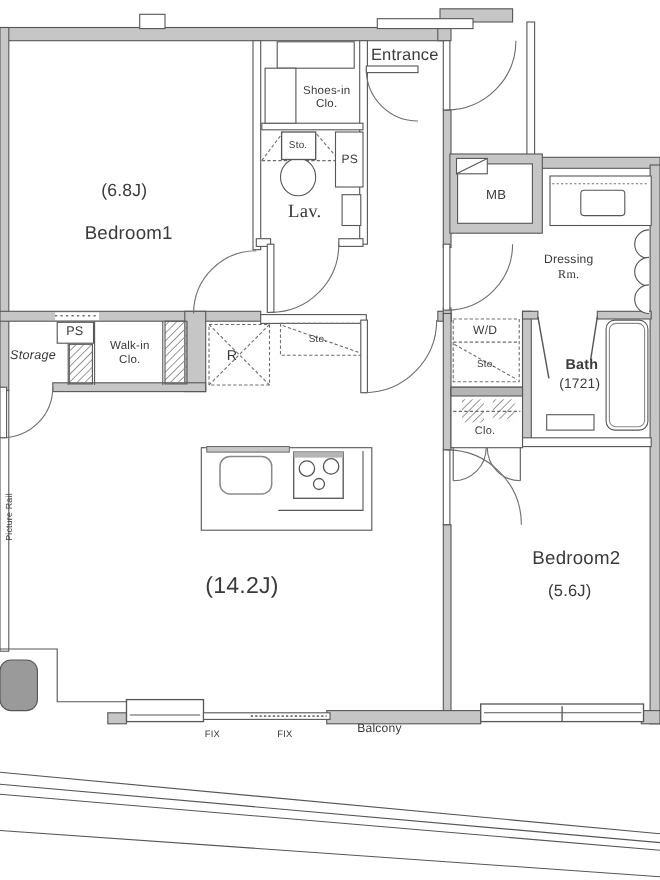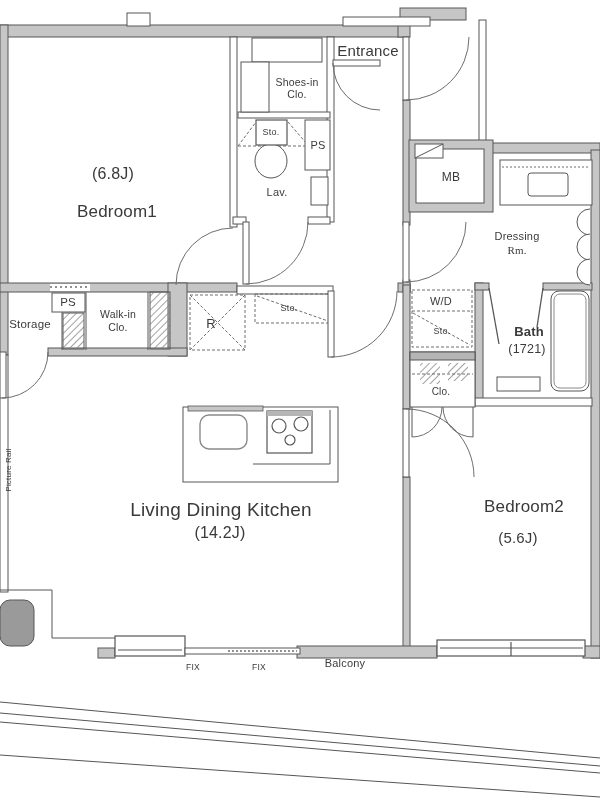--- a/index.html
+++ b/index.html
@@ -203,45 +203,44 @@
   <div class="lbl" style="left:117px;top:168px;font-size:17px;margin-top:44px;">Bedroom1</div>
   <div class="lbl" style="left:113px;top:174px;font-size:16px;">(6.8J)</div>
 
   <div class="lbl" style="left:368px;top:51px;font-size:15px;">Entrance</div>
 
   <div class="lbl" style="left:297px;top:83px;font-size:10.5px;">Shoes-in</div>
   <div class="lbl" style="left:297px;top:95px;font-size:10.5px;">Clo.</div>
 
   <div class="lbl" style="left:271px;top:132px;font-size:9px;">Sto.</div>
   <div class="lbl" style="left:318px;top:145px;font-size:11px;">PS</div>
-  <div class="lbl" style="left:277px;top:192px;font-size:11px;">Lav.</div>
+  <div class="lbl" style="left:277px;top:192px;font-size:17px;font-family:Liberation Serif, serif;">Lav.</div>
 
   <div class="lbl" style="left:451px;top:178px;font-size:12px;">MB</div>
 
   <div class="lbl" style="left:517px;top:236px;font-size:11px;">Dressing</div>
   <div class="lbl" style="left:517px;top:250px;font-size:11px;font-family:Liberation Serif, serif;">Rm.</div>
 
-  <div class="lbl" style="left:30px;top:324px;font-size:11.5px;">Storage</div>
+  <div class="lbl" style="left:30px;top:324px;font-size:11.5px;font-style:italic;">Storage</div>
   <div class="lbl" style="left:68px;top:302px;font-size:11.5px;">PS</div>
   <div class="lbl" style="left:118px;top:315px;font-size:10.5px;">Walk-in</div>
   <div class="lbl" style="left:118px;top:328px;font-size:10.5px;">Clo.</div>
 
   <div class="lbl" style="left:211px;top:324px;font-size:13px;">R</div>
   <div class="lbl" style="left:289px;top:308px;font-size:9px;">Sto.</div>
 
   <div class="lbl" style="left:441px;top:301px;font-size:11px;">W/D</div>
   <div class="lbl" style="left:442px;top:331px;font-size:9px;">Sto.</div>
 
   <div class="lbl" style="left:529px;top:332px;font-size:13px;font-weight:bold;">Bath</div>
   <div class="lbl" style="left:527px;top:349px;font-size:12.5px;">(1721)</div>
 
   <div class="lbl" style="left:441px;top:392px;font-size:10px;">Clo.</div>
 
-  <div class="lbl" style="left:221px;top:510px;font-size:19px;">Living Dining Kitchen</div>
-  <div class="lbl" style="left:220px;top:533px;font-size:16px;">(14.2J)</div>
+  <div class="lbl" style="left:220px;top:533px;font-size:21px;">(14.2J)</div>
 
   <div class="lbl" style="left:524px;top:507px;font-size:17px;">Bedroom2</div>
   <div class="lbl" style="left:518px;top:538px;font-size:15px;">(5.6J)</div>
 
   <div class="lbl" style="left:193px;top:668px;font-size:8.5px;">FIX</div>
   <div class="lbl" style="left:259px;top:668px;font-size:8.5px;">FIX</div>
 
   <div class="lbl" style="left:345px;top:663px;font-size:11px;">Balcony</div>
 
   <div class="lbl vert" style="left:9px;top:470px;font-size:8px;">Picture Rail</div>

